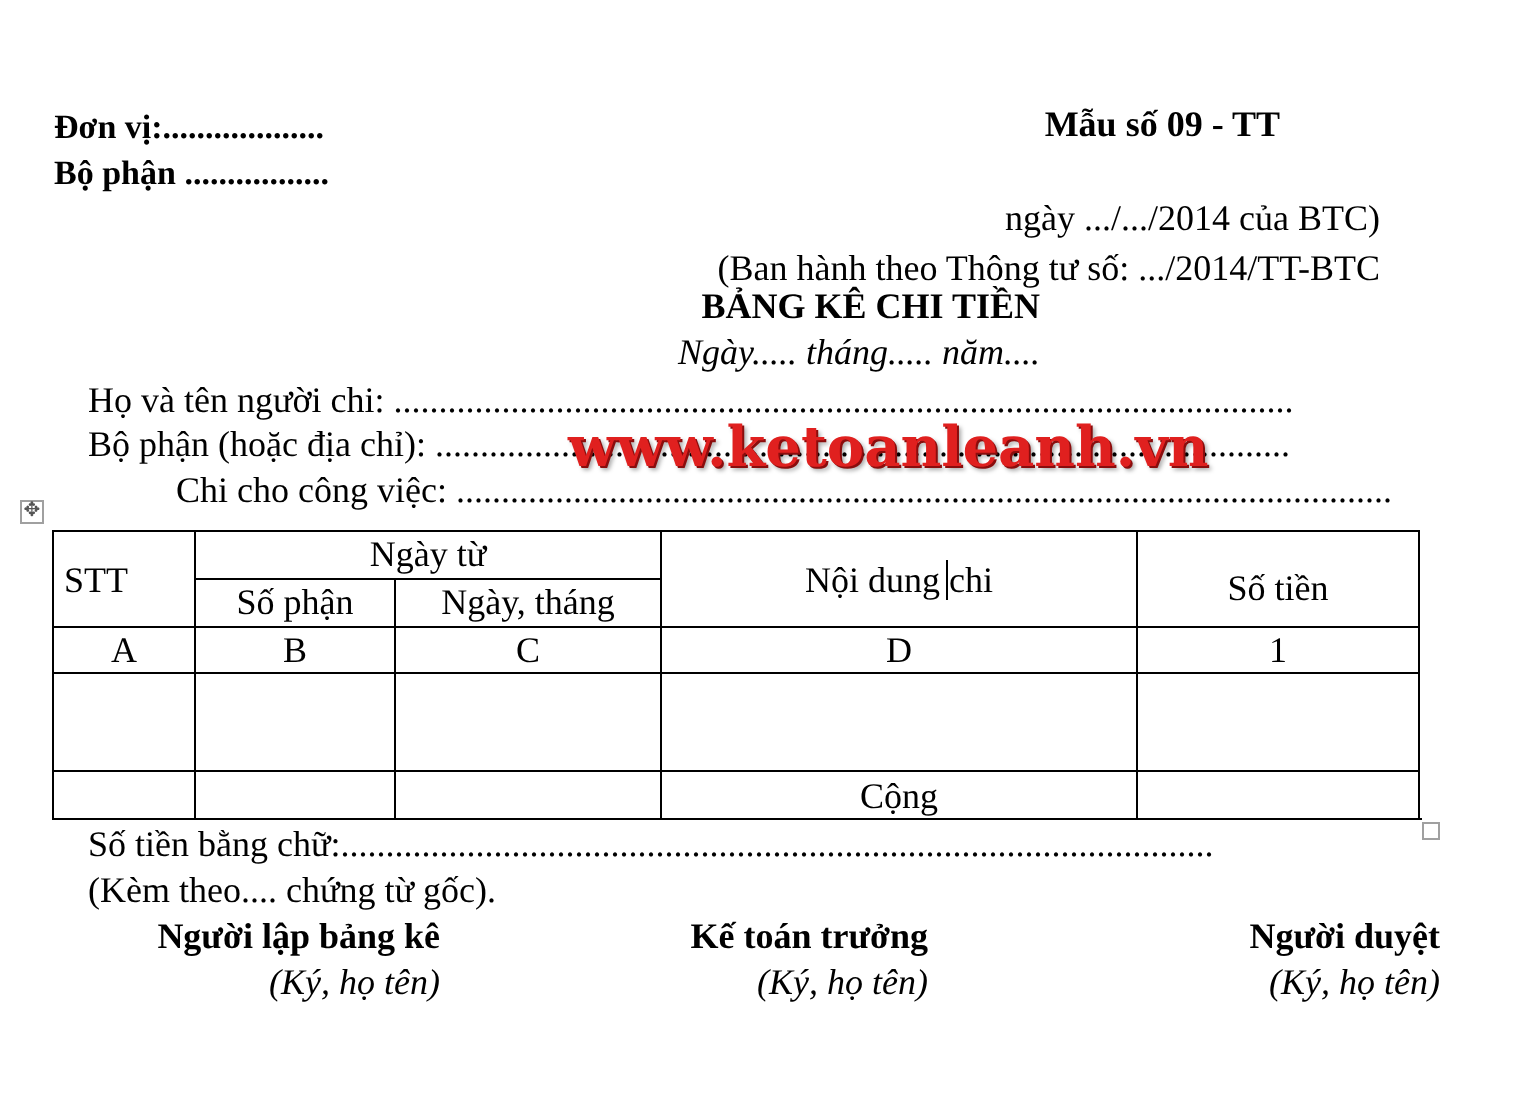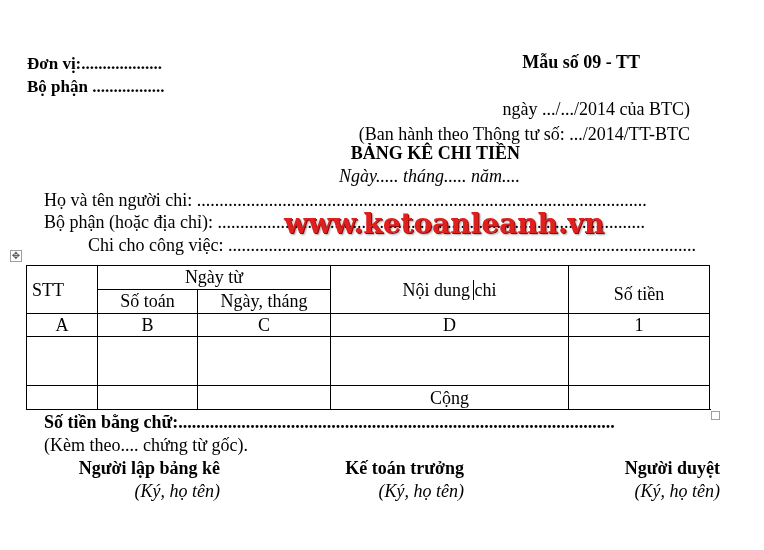--- a/index.html
+++ b/index.html
@@ -68,21 +68,21 @@
 
   <div class="tbl-line" style="left:26px; top:265px; width:1px; height:145px;"></div>
   <div class="tbl-line" style="left:97px; top:265px; width:1px; height:145px;"></div>
   <div class="tbl-line" style="left:197px; top:289px; width:1px; height:121px;"></div>
   <div class="tbl-line" style="left:330px; top:265px; width:1px; height:145px;"></div>
   <div class="tbl-line" style="left:568px; top:265px; width:1px; height:145px;"></div>
   <div class="tbl-line" style="left:709px; top:265px; width:1px; height:145px;"></div>
 
   <div class="cell-text" style="left:13px; width:70px; top:280px;">STT</div>
   <div class="cell-text" style="left:98px; width:232px; top:267px;">Ngày từ</div>
-  <div class="cell-text" style="left:98px; width:99px; top:291px;">Số toán</div>
+  <div class="cell-text" style="left:98px; width:99px; top:291px;">Số phận</div>
   <div class="cell-text" style="left:198px; width:132px; top:291px;">Ngày, tháng</div>
   <div class="cell-text" style="left:331px; width:237px; top:280px;">Nội dung chi</div>
   <div class="cell-text" style="left:569px; width:140px; top:284px;">Số tiền</div>
 
   <div class="cell-text" style="left:27px; width:70px; top:315px;">A</div>
   <div class="cell-text" style="left:98px; width:99px; top:315px;">B</div>
   <div class="cell-text" style="left:198px; width:132px; top:315px;">C</div>
   <div class="cell-text" style="left:331px; width:237px; top:315px;">D</div>
   <div class="cell-text" style="left:569px; width:140px; top:315px;">1</div>
 
@@ -93,21 +93,21 @@
   <div class="cell-text" style="left:569px; width:140px; top:337px; height:48px;"></div>
 
   <div class="cell-text" style="left:331px; width:237px; top:388px;">Cộng</div>
   <div class="cell-text" style="left:569px; width:140px; top:386px; height:23px;"></div>
 </div>
 
 <div class="caret"></div>
 
 <div class="resize-handle"></div>
 
-<div class="abs f18" style="left:44px; top:412px; width:640px; overflow:hidden;font-weight:bold;">Số tiền bằng chữ:.................................................................................................</div>
+<div class="abs f18" style="left:44px; top:412px; width:640px; overflow:hidden;">Số tiền bằng chữ:.................................................................................................</div>
 <div class="abs f18" style="left:44px; top:435px;text-align:center;">(Kèm theo.... chứng từ gốc).</div>
 
 <div class="abs b f18 center" style="left:20px; width:200px; top:458px;">Người lập bảng kê</div>
 <div class="abs i f18 center" style="left:20px; width:200px; top:481px;">(Ký, họ tên)</div>
 
 <div class="abs b f18 center" style="left:264px; width:200px; top:458px;">Kế toán trưởng</div>
 <div class="abs i f18 center" style="left:264px; width:200px; top:481px;">(Ký, họ tên)</div>
 
 <div class="abs b f18 center" style="left:520px; width:200px; top:458px;">Người duyệt</div>
 <div class="abs i f18 center" style="left:520px; width:200px; top:481px;">(Ký, họ tên)</div>

